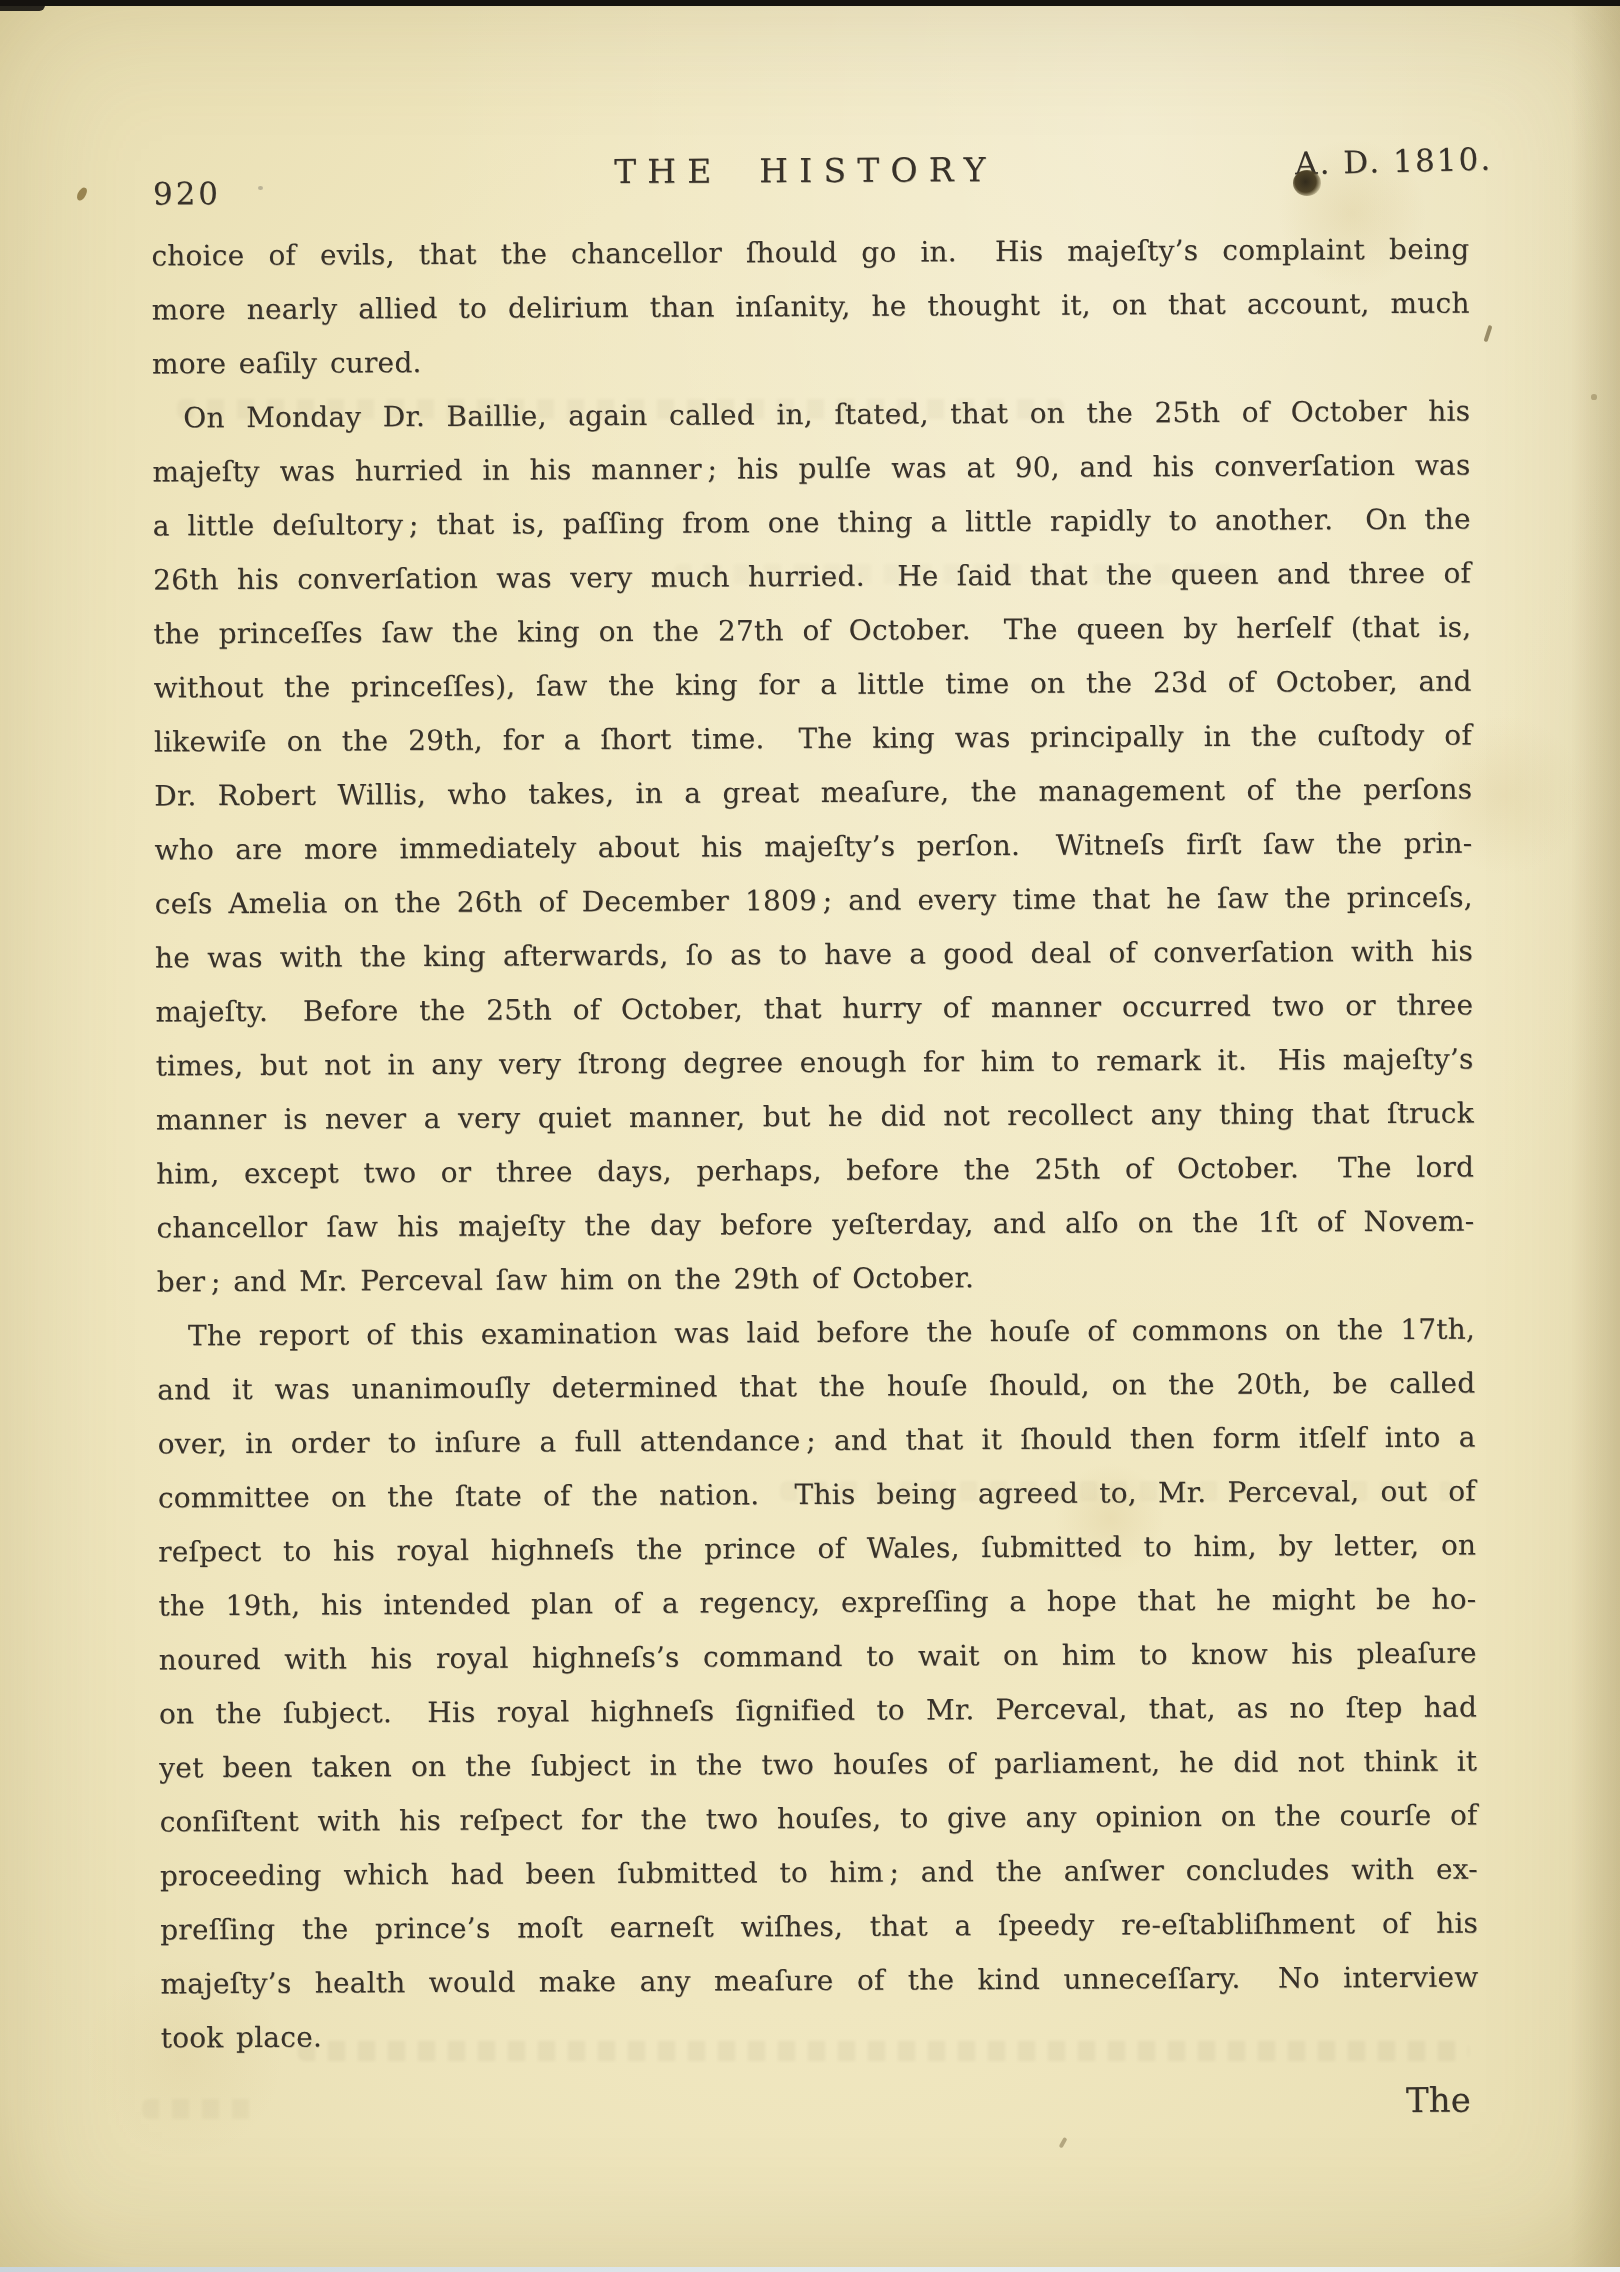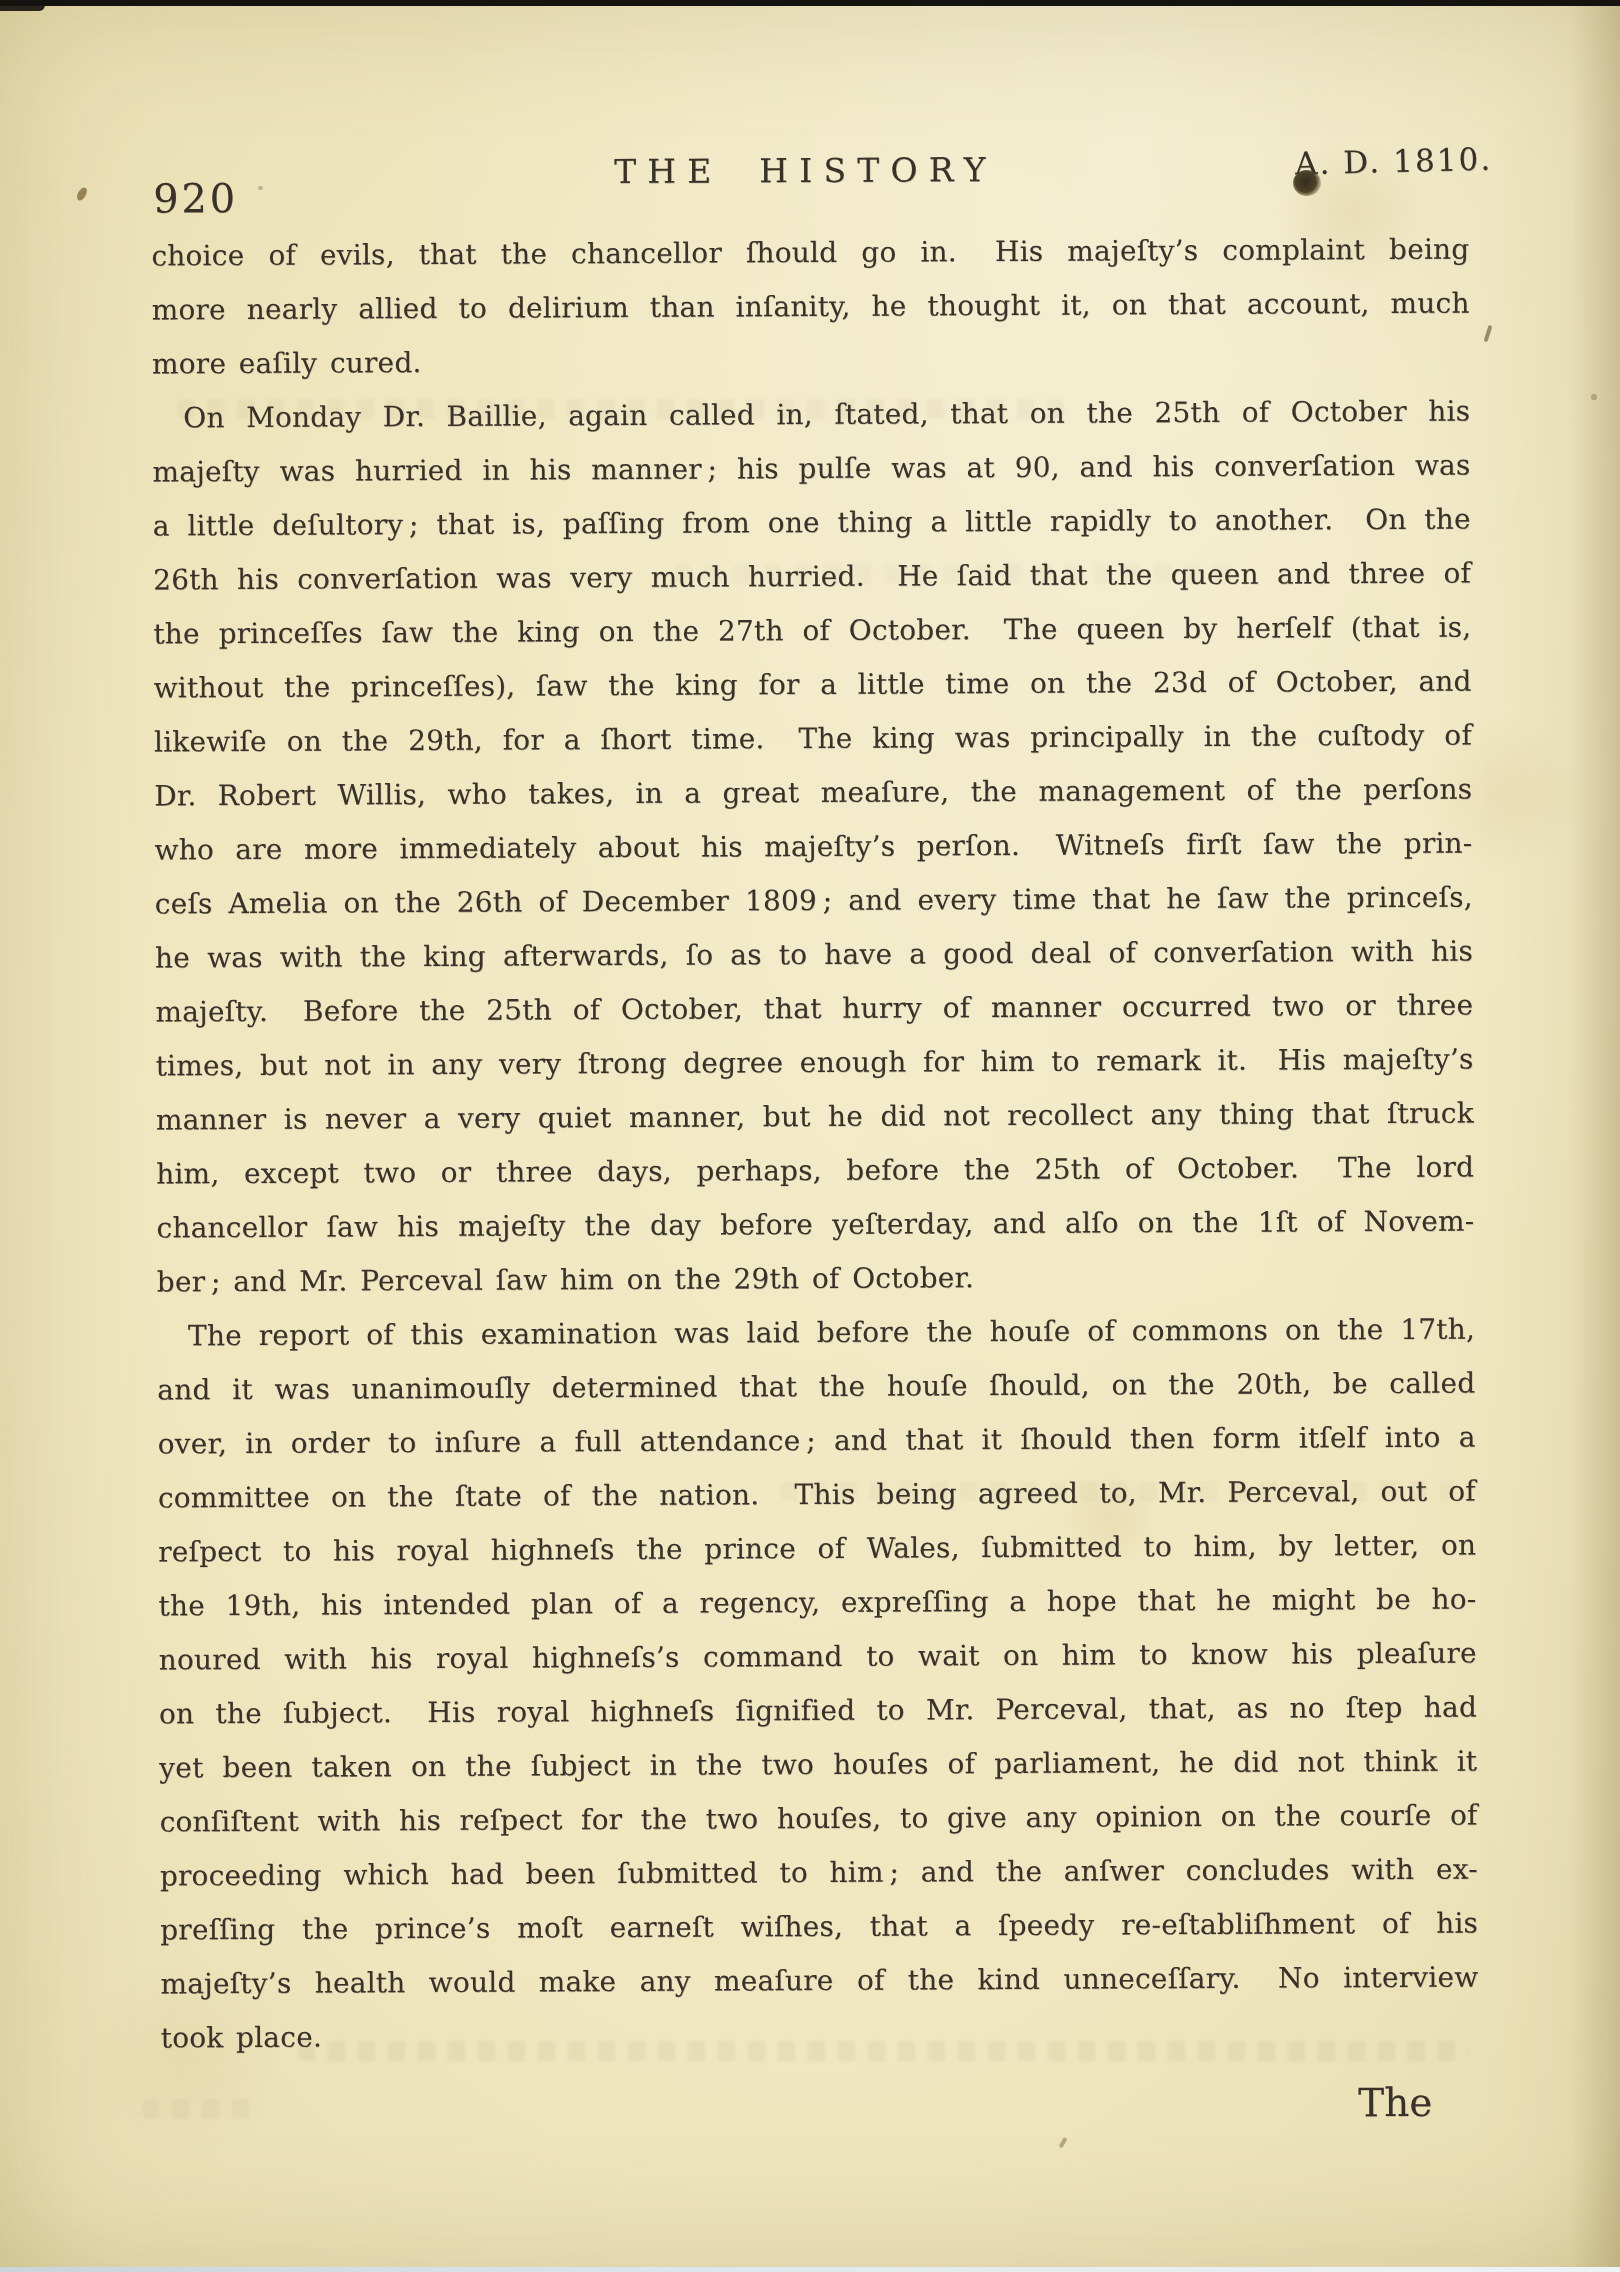--- a/index.html
+++ b/index.html
@@ -38,21 +38,21 @@
     background: linear-gradient(to right, #c9d4db, #e3ebef 55%, #eef3f5);
   }
   .content {
     position: absolute; left: 0; top: 0; width: 100%; height: 100%;
     transform: rotate(-0.3deg);
     transform-origin: 50% 50%;
     color: var(--ink, #38322a);
   }
   .pagenum {
     position: absolute; left: 158px; top: 172px;
-    font-size: 40px; letter-spacing: 2.8px;
+    font-size: 31px; letter-spacing: 2.8px;
     text-shadow: 0.4px 0.6px 0.6px rgba(56,48,36,0.35);
   }
   .title {
     position: absolute; left: 50%; top: 151px; transform: translateX(-50%);
     font-size: 33px; letter-spacing: 0.34em; word-spacing: 0.45em;
     white-space: nowrap;
     text-shadow: 0.4px 0.6px 0.6px rgba(56,48,36,0.40);
   }
   .date {
     position: absolute; left: 1300px; top: 146px;
@@ -64,22 +64,22 @@
     position: absolute; left: 156px; top: 226px; width: 1318px;
     font-size: 28px; line-height: 54px;
     word-spacing: 3.5px; letter-spacing: 0.2px;
     text-shadow: 0.4px 0.6px 0.5px rgba(56,48,36,0.32);
   }
   .line { height: 54px; }
   .line.fill { text-align: justify; text-align-last: justify; }
   .line.last { text-align: left; }
   .line.indent { text-indent: 31px; }
   .catchword {
-    position: absolute; left: 1353px; top: 2083px;
-    font-size: 39px;
+    position: absolute; left: 1401px; top: 2083px;
+    font-size: 34px;
     text-shadow: 0.4px 0.6px 0.6px rgba(56,48,36,0.38);
   }
   .inkblot {
     position: absolute; left: 1293px; top: 170px; width: 28px; height: 25.5px;
     background: radial-gradient(circle at 45% 45%, #332c1d 0%, #4d4228 50%, rgba(90,78,44,0.45) 68%, transparent 80%);
     border-radius: 50%;
     filter: blur(0.7px);
   }
   .speck { position: absolute; }
   .s1 { left: 78px; top: 187px; width: 7.8px; height: 13.5px; background: #8a7440;

